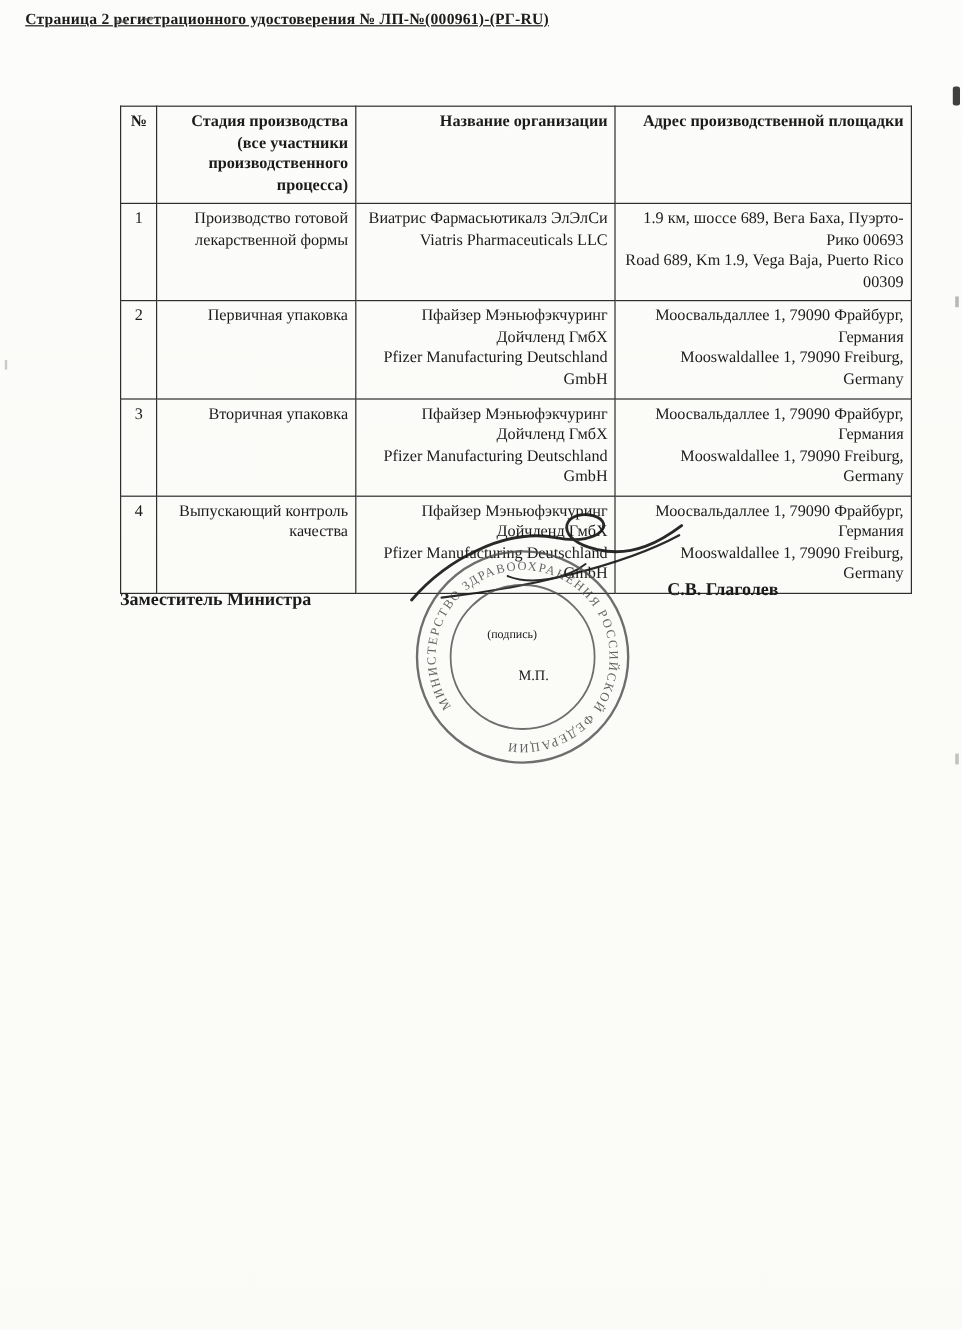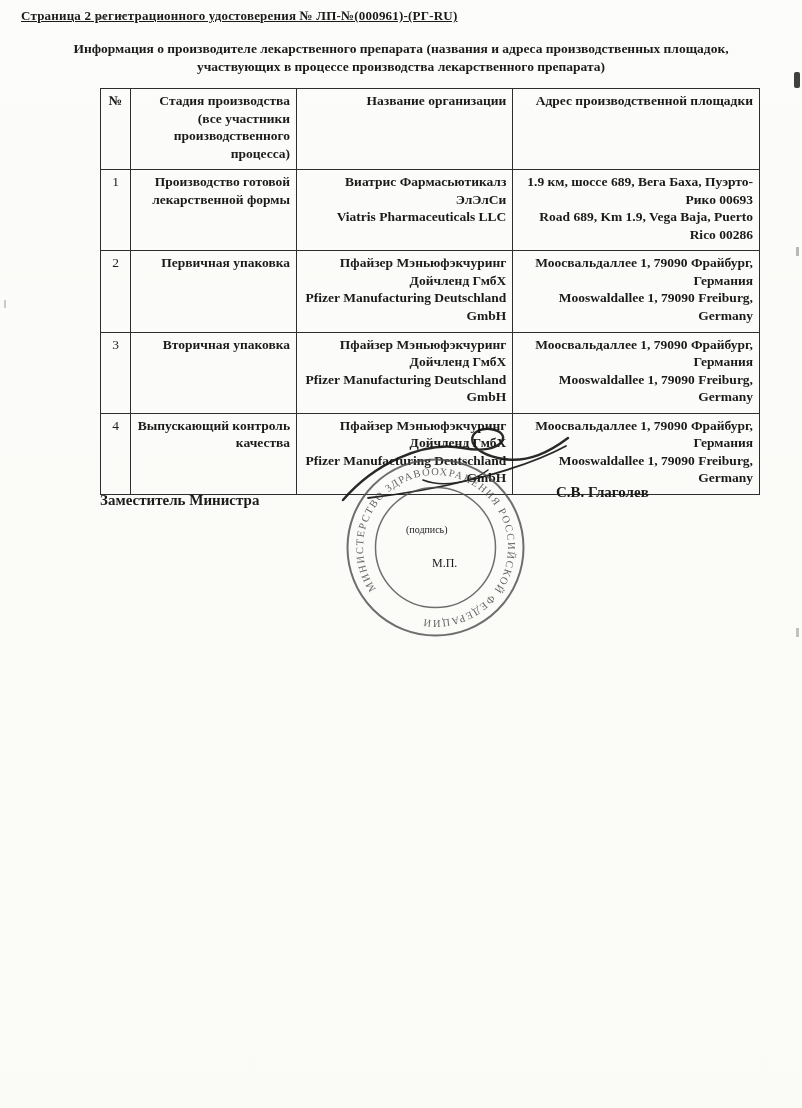--- a/index.html
+++ b/index.html
@@ -32,21 +32,21 @@
     font-size:13.5px; line-height:1.3;
     text-align:right;
     overflow:hidden;
   }
   .manu th { font-weight:bold; }
   .col-num  { width:30px; }
   .col-stage{ width:164px; }
   .col-org  { width:214px; }
   .col-addr { width:244px; }
   .manu th.c-num, .manu td.c-num { text-align:center; padding-left:2px; padding-right:2px; }
-  .pre { white-space:pre-line;font-weight:bold; }
+  .pre { white-space:pre-line; }
   .sig-title {
     position:absolute; left:100px; top:492px;
     font-size:15px; font-weight:bold;
   }
   .sig-name {
     position:absolute; left:556px; top:484px;
     font-size:15px; font-weight:bold;
   }
   .sig-caption {
     position:absolute; left:406px; top:524px;
@@ -72,21 +72,20 @@
   .art-5 { left:4px;   top:300px; width:2px;  height:8px;  opacity:0.3; }
   .art-6 { left:796px; top:628px; width:3px;  height:9px;  opacity:0.35; }
 </style>
 </head>
 <body>
 
 <div class="page">
 
   <div class="doc-title">Страница 2 регистрационного удостоверения № ЛП-№(000961)-(РГ-RU)</div>
 
-  <div class="doc-subtitle">Информация о производителе лекарственного препарата (названия и адреса производственных площадок, участвующих в процессе производства лекарственного препарата)</div>
 
   <table class="manu">
     <colgroup>
       <col class="col-num">
         <col class="col-stage">
         <col class="col-org">
         <col class="col-addr">
     </colgroup>
     <thead>
       <tr>
@@ -96,21 +95,21 @@
         <th>Адрес производственной площадки</th>
       </tr>
     </thead>
     <tbody>
       <tr>
         <td class="c-num">1</td>
         <td class="pre">Производство готовой лекарственной формы</td>
         <td class="pre">Виатрис Фармасьютикалз ЭлЭлСи
 Viatris Pharmaceuticals LLC</td>
         <td class="pre">1.9 км, шоссе 689, Вега Баха, Пуэрто-Рико 00693
-Road 689, Km 1.9, Vega Baja, Puerto Rico 00286</td>
+Road 689, Km 1.9, Vega Baja, Puerto Rico 00309</td>
       </tr>
       <tr>
         <td class="c-num">2</td>
         <td class="pre">Первичная упаковка</td>
         <td class="pre">Пфайзер Мэньюфэкчуринг Дойчленд ГмбХ
 Pfizer Manufacturing Deutschland GmbH</td>
         <td class="pre">Моосвальдаллее 1, 79090 Фрайбург, Германия
 Mooswaldallee 1, 79090 Freiburg, Germany</td>
       </tr>
       <tr>

